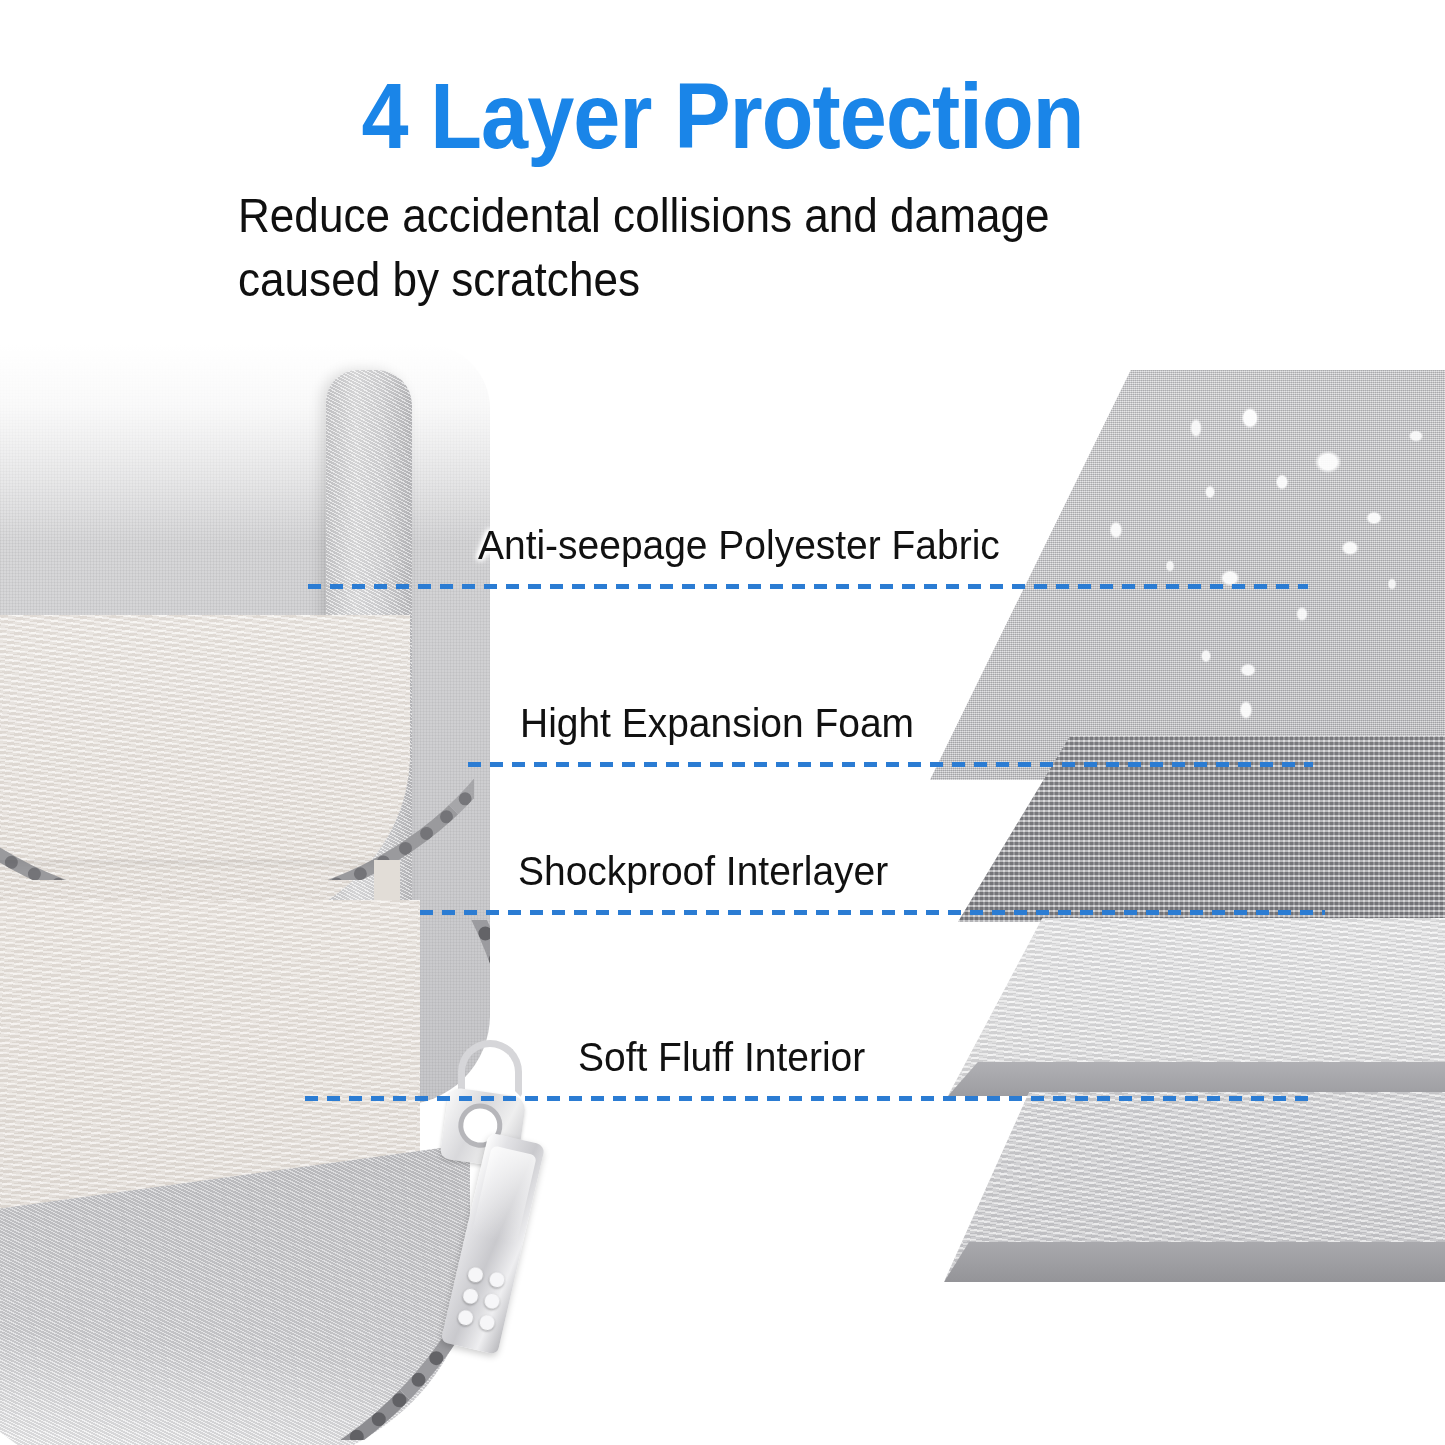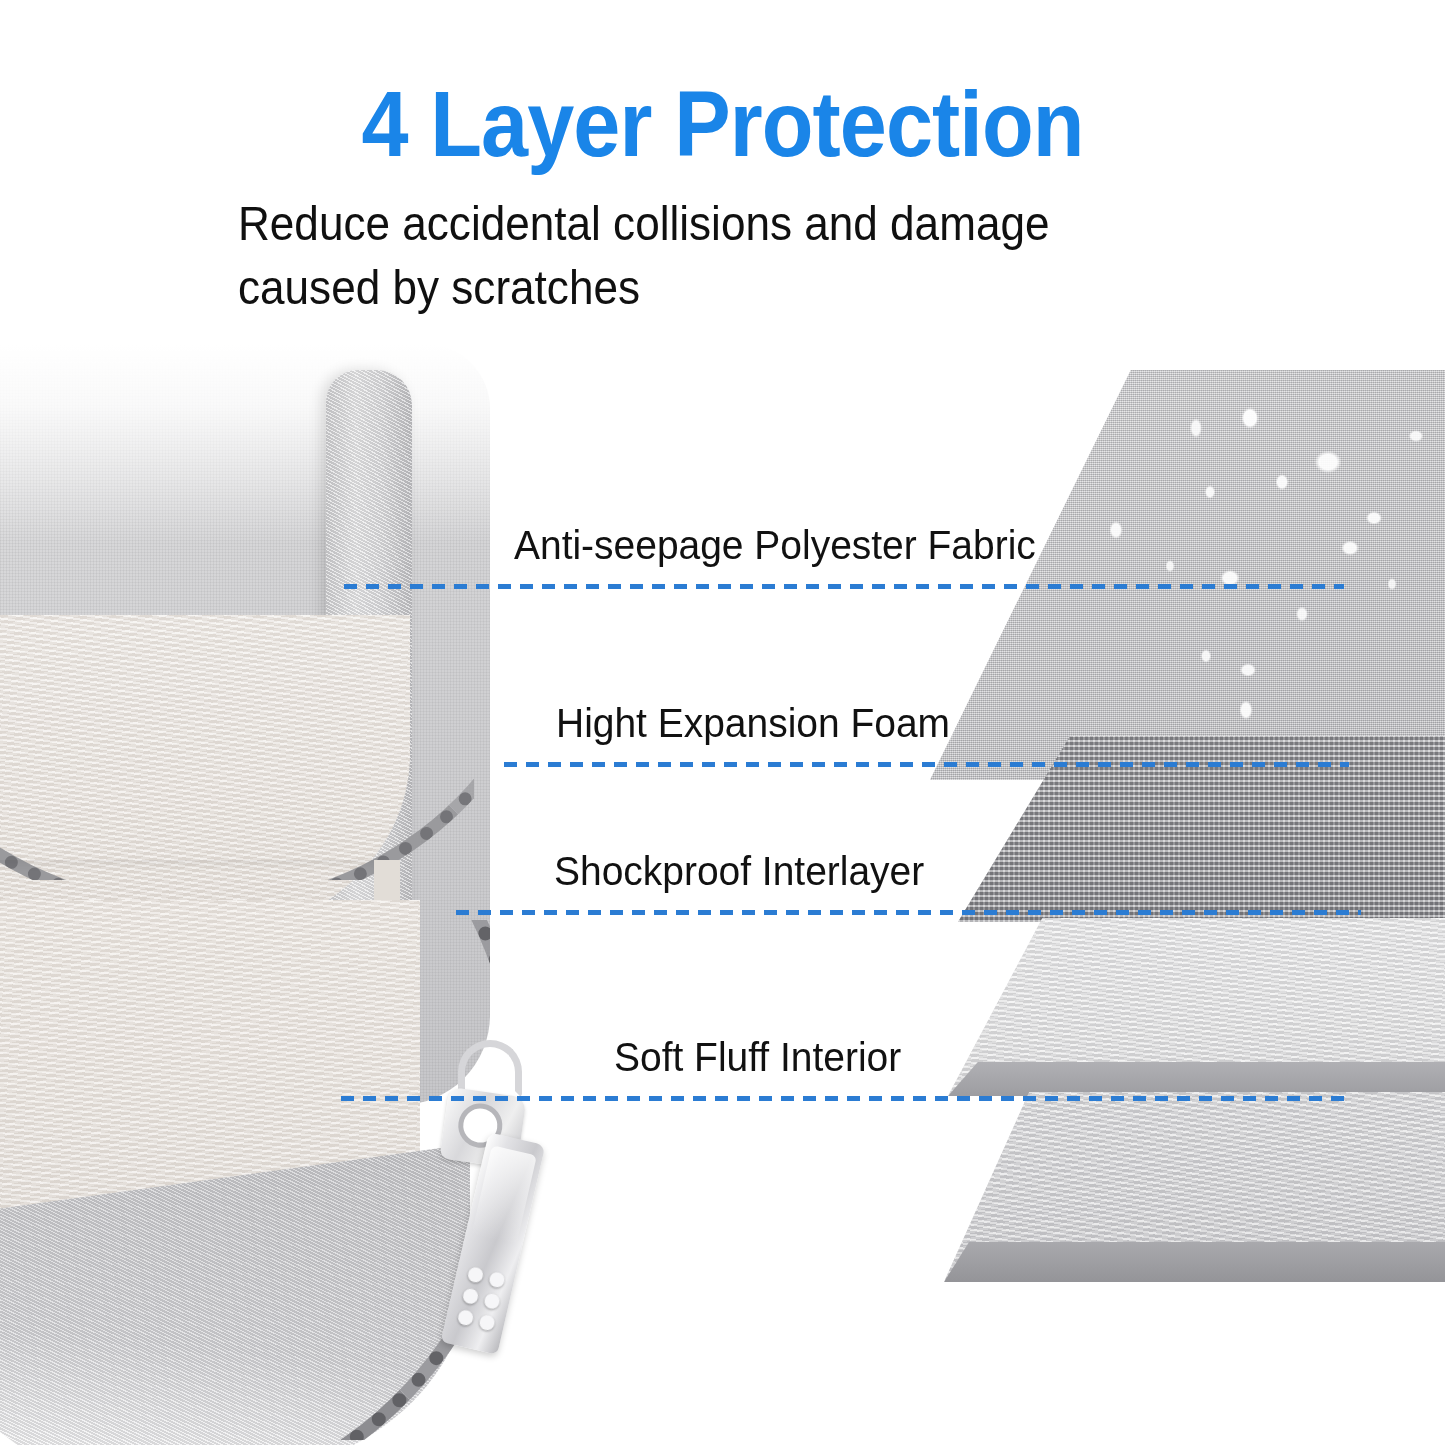--- a/index.html
+++ b/index.html
@@ -13,21 +13,21 @@
   #stage {
     position:relative;
     width:1445px; height:1445px;
     background:#ffffff;
     overflow:hidden;
   }
 
   
   #header {
     position:absolute;
-    left:0; top:12px; width:1445px; height:320px;
+    left:0; top:4px; width:1445px; height:320px;
     z-index:40;
     pointer-events:none;
     padding-left:20px;
   }
   #title {
     position:absolute;
     left:0; top:66px; width:1445px;
     text-align:center;
     font-size:92px;
     font-weight:bold;
@@ -320,21 +320,21 @@
       repeating-linear-gradient(-13deg, rgba(255,255,255,0.30) 0 3px, rgba(176,176,180,0.28) 3px 7px),
       linear-gradient(178deg,#d9d9da 0%, #cfcfd1 60%, #c2c2c5 100%);
   }
   #layer4 .edge {
     position:absolute; left:0; right:0; bottom:0; height:40px;
     background:linear-gradient(180deg,#a9a9ad 0%, #949498 100%);
     clip-path: polygon(16% 100%, 0% 100%, 5% 0%, 100% 0%, 100% 100%);
   }
 
   
-  #callouts { position:absolute; inset:0; z-index:30;padding-left:36px; }
+  #callouts { position:absolute; inset:0; z-index:30; }
   .callout { position:absolute; }
   .callout .lbl {
     position:absolute;
     font-size:41px;
     font-weight:400;
     color:#111111;
     white-space:nowrap;
     transform:scaleX(0.95);
     transform-origin:0 50%;
     text-shadow:

